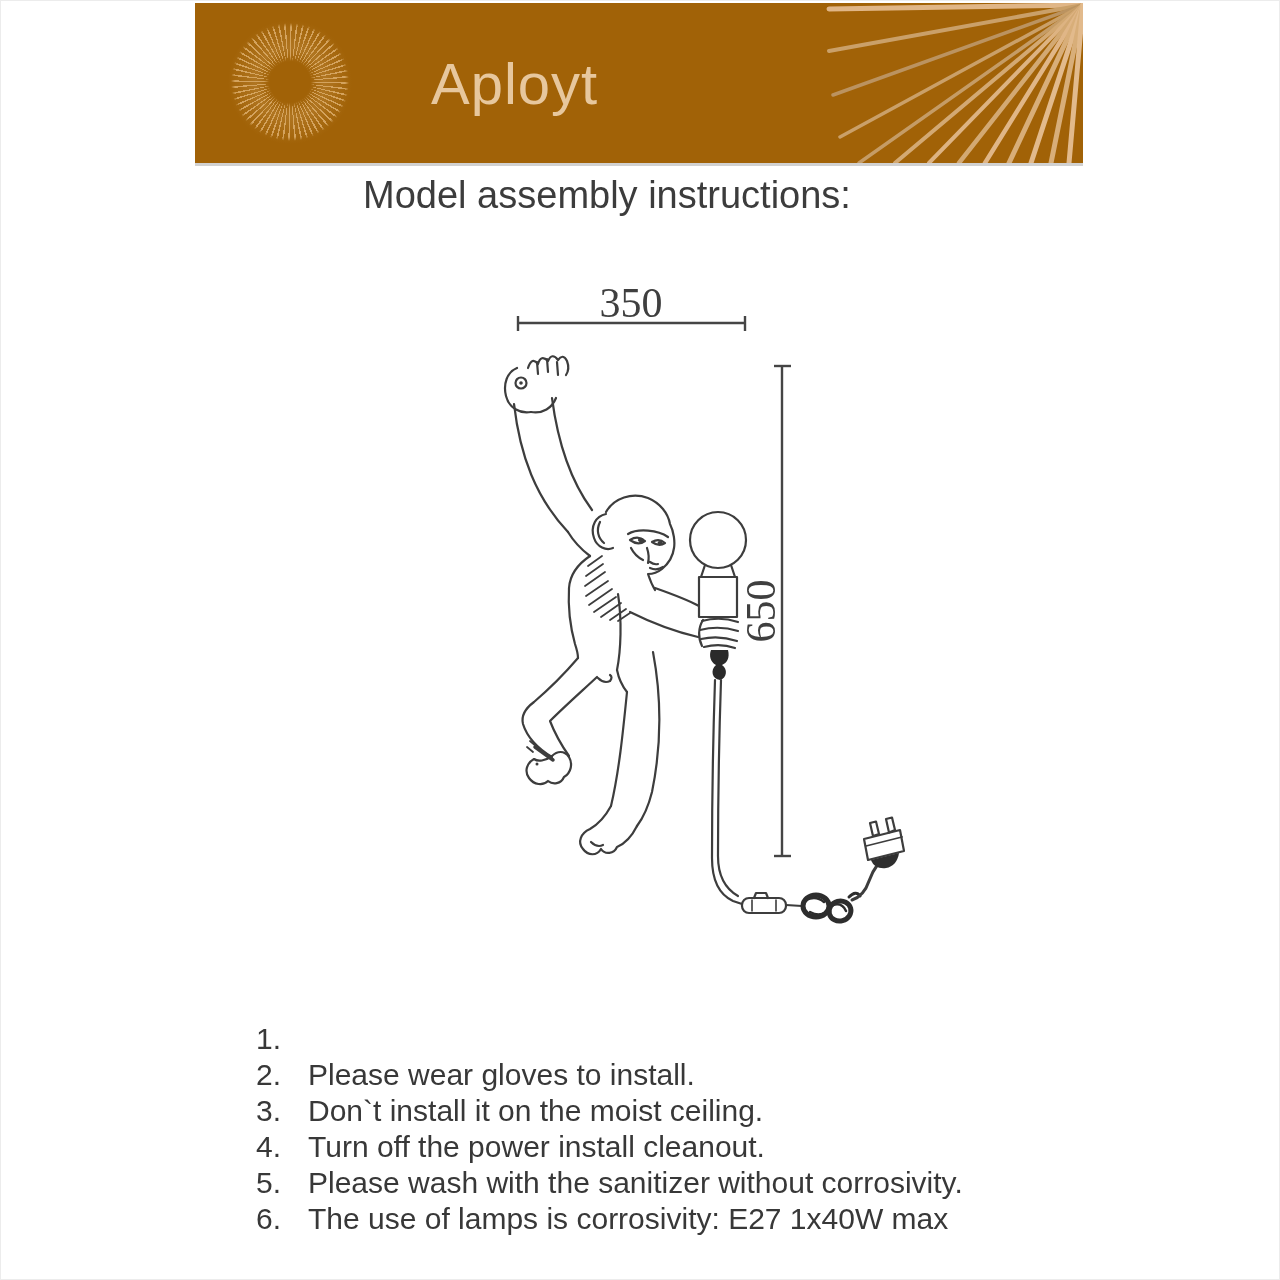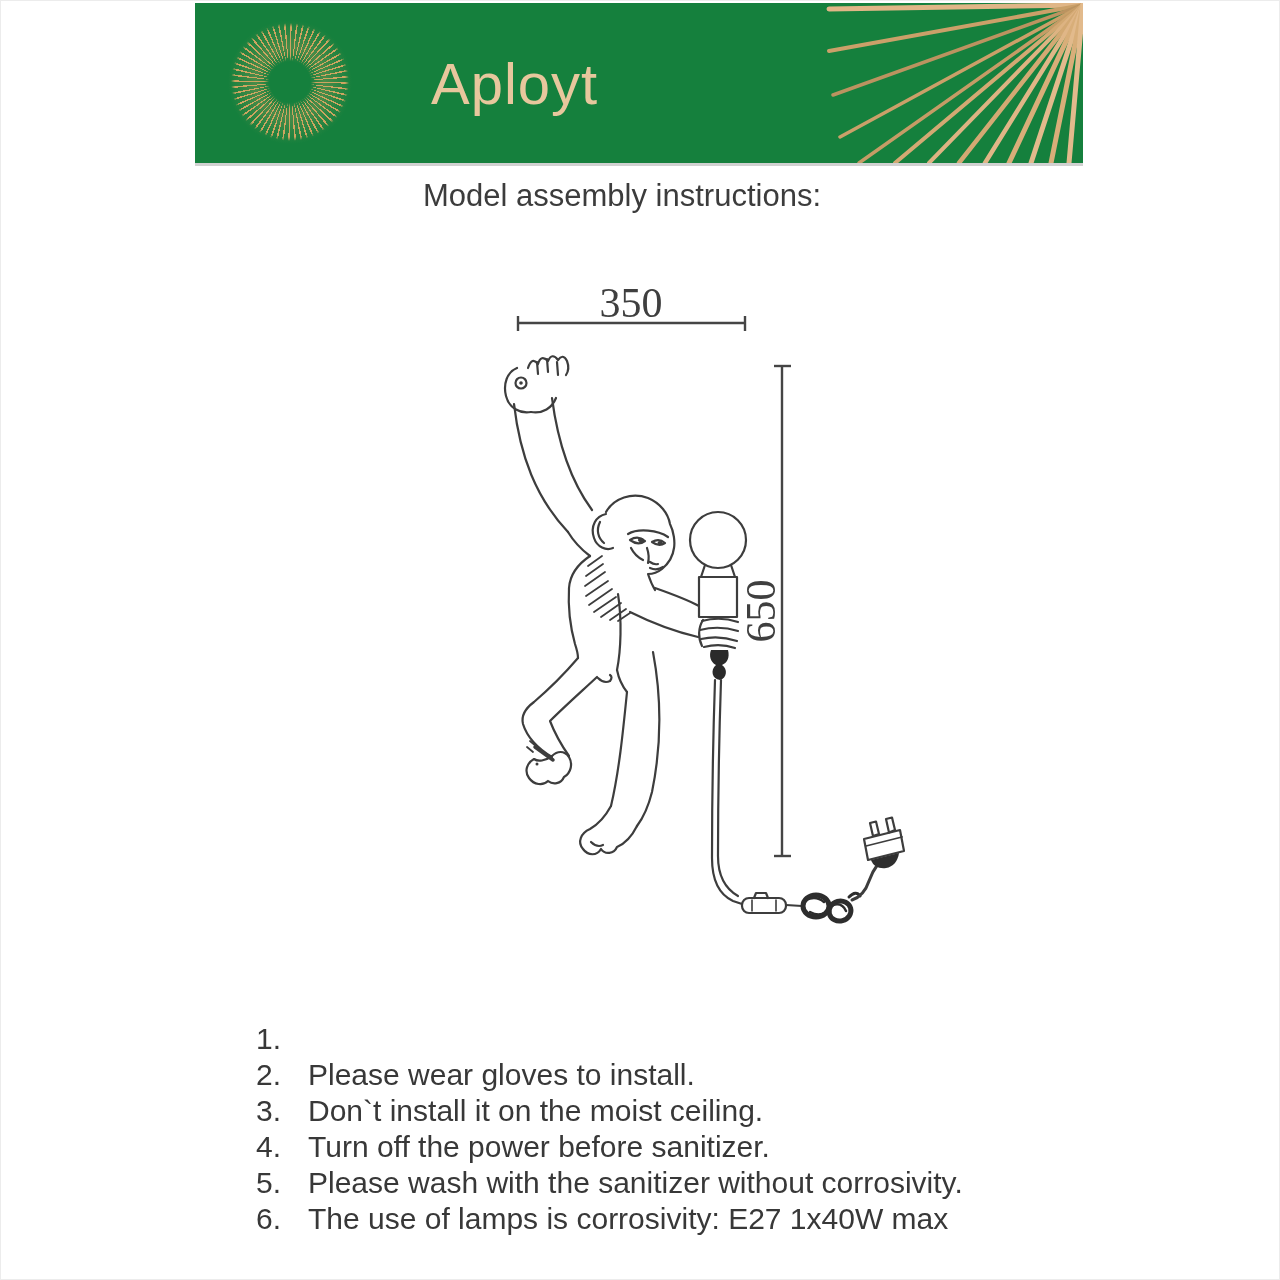--- a/index.html
+++ b/index.html
@@ -5,21 +5,21 @@
   html,body{margin:0;padding:0;background:#ffffff;}
   body{
     width:1280px;height:1280px;position:relative;overflow:hidden;
     font-family:"Liberation Sans",sans-serif;color:#3a3a3a;
   }
   .page-frame{position:absolute;inset:0;border:1px solid #ececec;pointer-events:none;}
 
   
   .banner{
     position:absolute;left:195px;top:3px;width:888px;height:160px;
-    background:#15803d;overflow:hidden;
+    background:#a16207;overflow:hidden;
     box-shadow:0 3px 0 rgba(0,0,0,0.18);
   }
   .starburst{
     position:absolute;left:31px;top:15px;width:128px;height:128px;border-radius:50%;
     background:repeating-conic-gradient(from 0deg,
       rgba(214,166,98,.95) 0deg 1.7deg, rgba(214,166,98,0) 1.7deg 6deg);
     -webkit-mask:radial-gradient(circle at 50% 50%,transparent 0 21px,#000 26px 55px,transparent 59px);
     mask:radial-gradient(circle at 50% 50%,transparent 0 21px,#000 26px 55px,transparent 59px);
   }
   .starburst-glow{
@@ -27,22 +27,22 @@
     background:radial-gradient(circle,rgba(0,0,0,0) 0 20px,rgba(216,170,104,.28) 34px,rgba(0,0,0,0) 62px);
   }
   .brand{
     position:absolute;left:236px;top:0;height:160px;display:flex;align-items:center;
     font-size:58px;letter-spacing:1px;color:#e7c79d;font-weight:400;
   }
   .fan{position:absolute;right:0;top:0;width:888px;height:160px;}
 
   
   .title-block{
-    position:absolute;left:15px;top:177px;width:1214px;text-align:center;
-    font-size:31px;line-height:37px;color:#3c3c3c;
+    position:absolute;left:0;top:177px;width:1214px;text-align:center;
+    font-size:38px;line-height:37px;color:#3c3c3c;
   }
 
   
   .diagram-svg{position:absolute;left:0;top:0;width:1280px;height:1280px;}
   .dim-text{font-family:"Liberation Serif",serif;font-size:42px;fill:#3f3f3f;}
 
   
   .instructions{
     position:absolute;left:256px;top:1021px;margin:0;padding:0;list-style:none;
     font-size:30px;line-height:36px;color:#383838;
@@ -203,21 +203,21 @@
   <li>
     <span class="num">2.</span>
     <span class="txt">Please wear gloves to install.</span>
   </li>
   <li>
     <span class="num">3.</span>
     <span class="txt">Don`t install it on the moist ceiling.</span>
   </li>
   <li>
     <span class="num">4.</span>
-    <span class="txt">Turn off the power before sanitizer.</span>
+    <span class="txt">Turn off the power install cleanout.</span>
   </li>
   <li>
     <span class="num">5.</span>
     <span class="txt">Please wash with the sanitizer without corrosivity.</span>
   </li>
   <li>
     <span class="num">6.</span>
     <span class="txt">The use of lamps is corrosivity: E27 1x40W max</span>
   </li>
 </ol>

